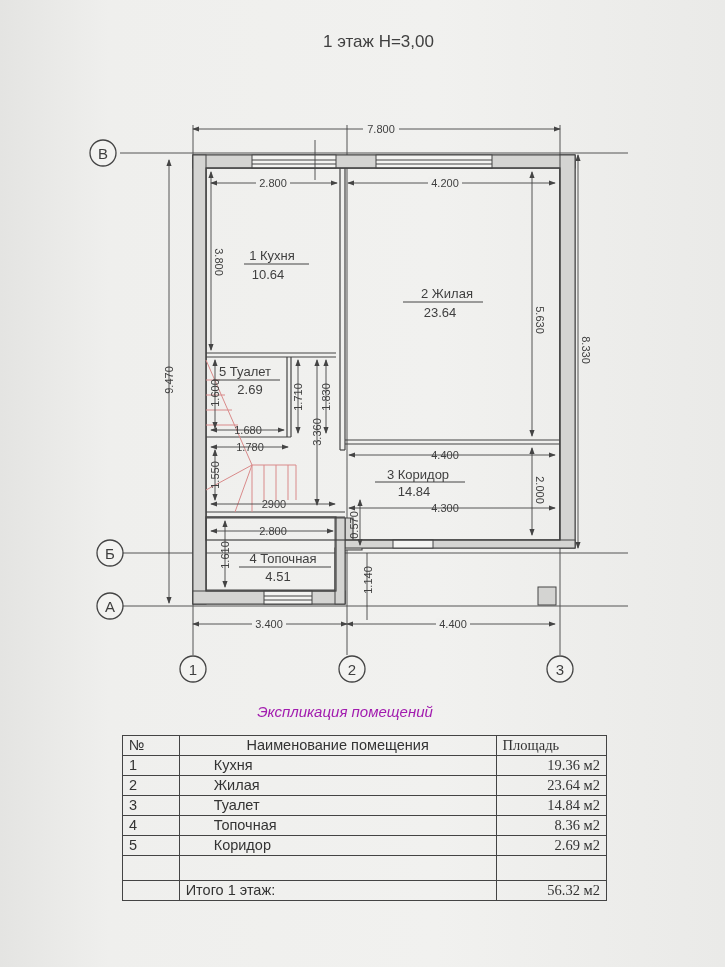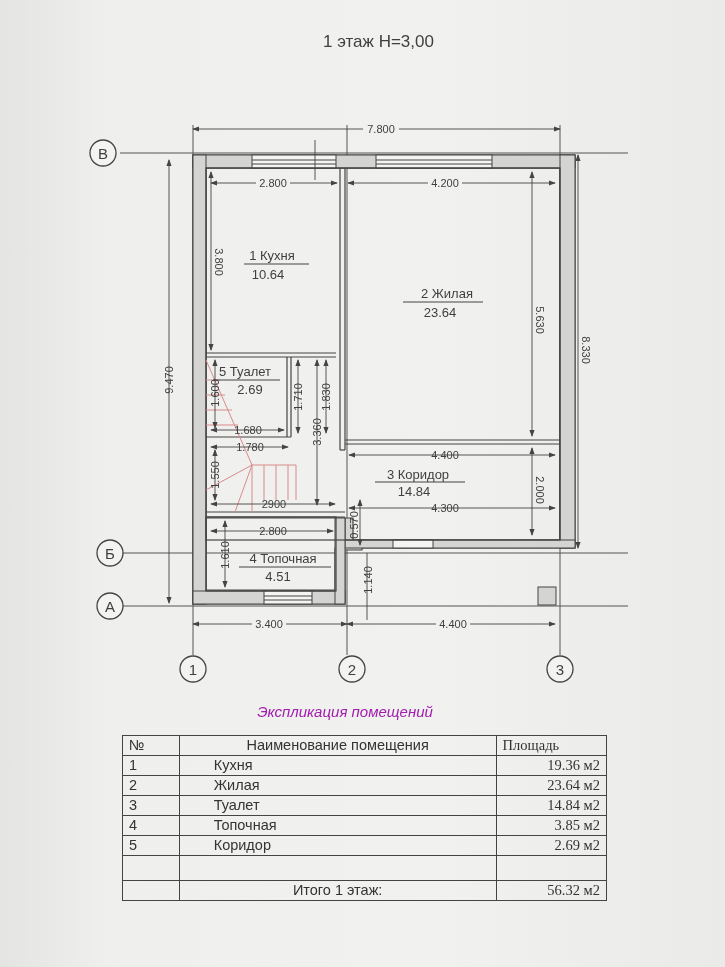--- a/index.html
+++ b/index.html
@@ -13,21 +13,21 @@
   .expl-title { position:absolute; left:0; width:690px; top:703px; text-align:center; font-size:15px; color:#a21caf;font-style:italic; }
   table.expl { position:absolute; left:122px; top:735px; width:485px; border-collapse:collapse;
                font-size:14.5px; color:#333; }
   table.expl td, table.expl th { border:1.5px solid #444; padding:0 6px; height:19px; font-weight:normal; line-height:19px; }
   table.expl th { text-align:left; }
   .c-num { width:43px; }
   .c-name { width:300px;margin-top:41px; }
   .c-area { width:96px; text-align:right;font-family:Liberation Serif, serif; }
   .name-pad { padding-left:34px !important; }
   .total-row td { height:22px; }
-  .total-label { text-align:center; }
+  .total-label { }
 </style>
 </head>
 <body>
 
 <div class="page"></div>
 <div class="title">1 этаж  H=3,00</div>
 
 <svg class="plan" width="725" height="700" viewBox="0 0 725 700">
   <defs>
     <marker id="ar" markerWidth="8" markerHeight="6" refX="7" refY="3" orient="auto-start-reverse">
@@ -241,21 +241,21 @@
     <td class="c-area">23.64 м2</td>
   </tr>
   <tr>
     <td>3</td>
     <td class="name-pad">Туалет</td>
     <td class="c-area">14.84 м2</td>
   </tr>
   <tr>
     <td>4</td>
     <td class="name-pad">Топочная</td>
-    <td class="c-area">3.85 м2</td>
+    <td class="c-area">8.36 м2</td>
   </tr>
   <tr>
     <td>5</td>
     <td class="name-pad">Коридор</td>
     <td class="c-area">2.69 м2</td>
   </tr>
   <tr>
     <td style="height:24px"></td>
     <td></td>
     <td></td>

